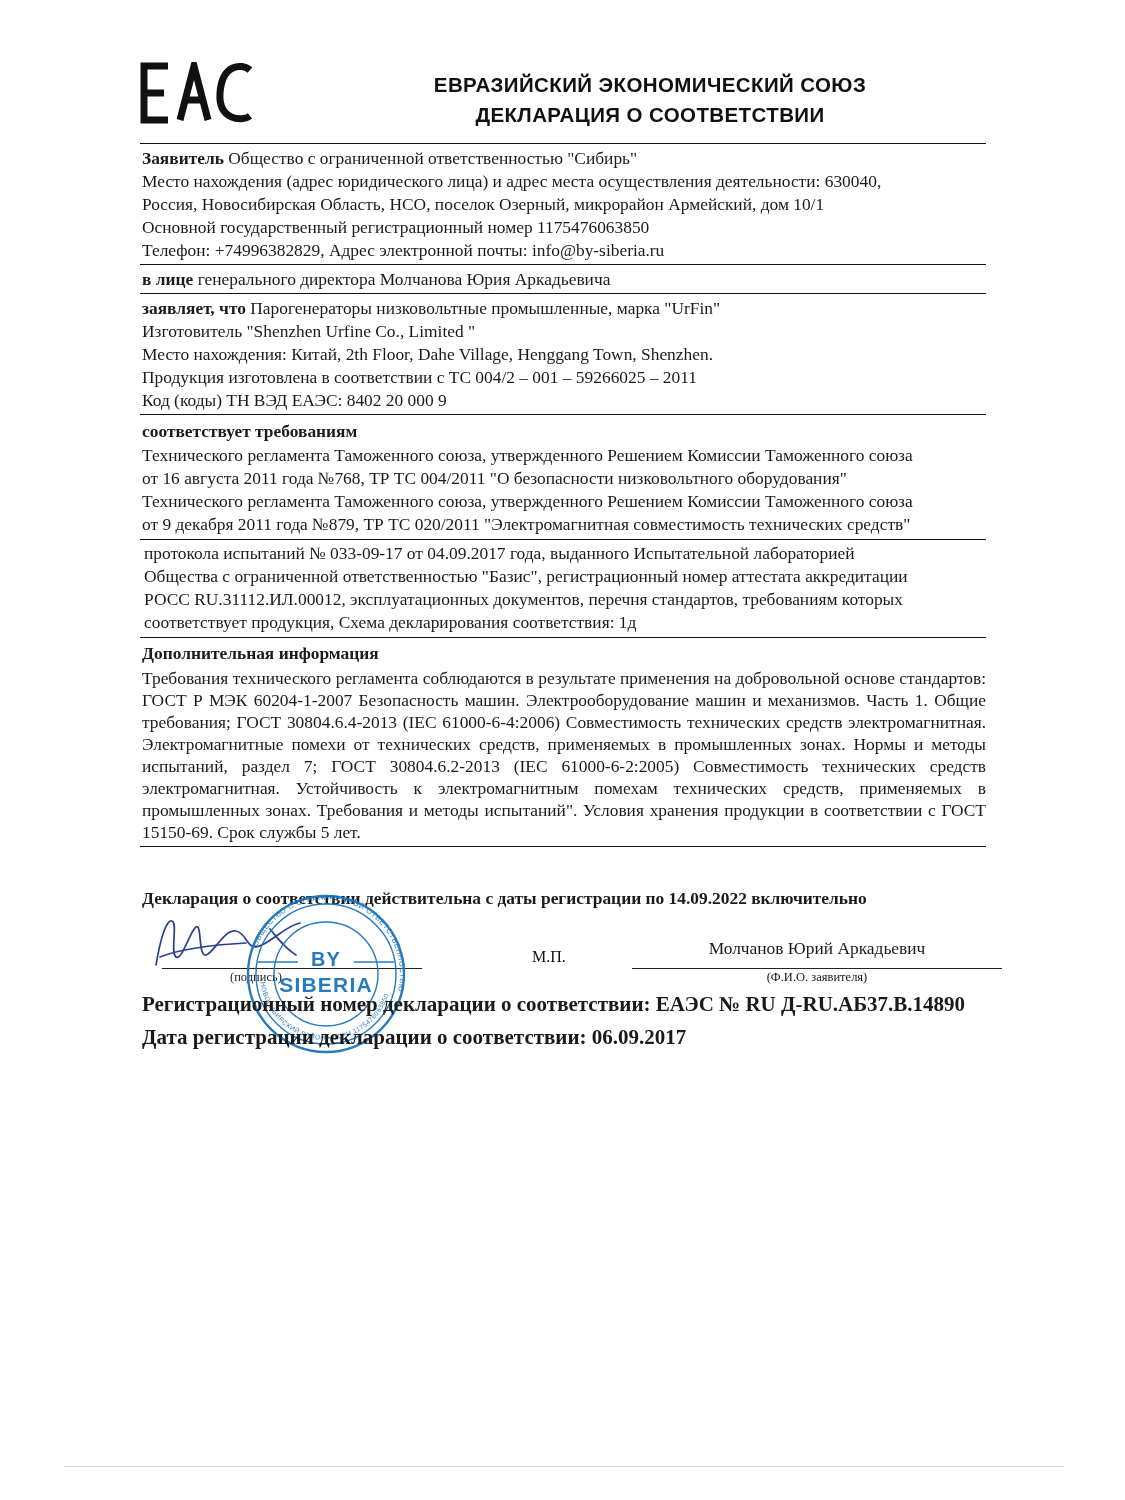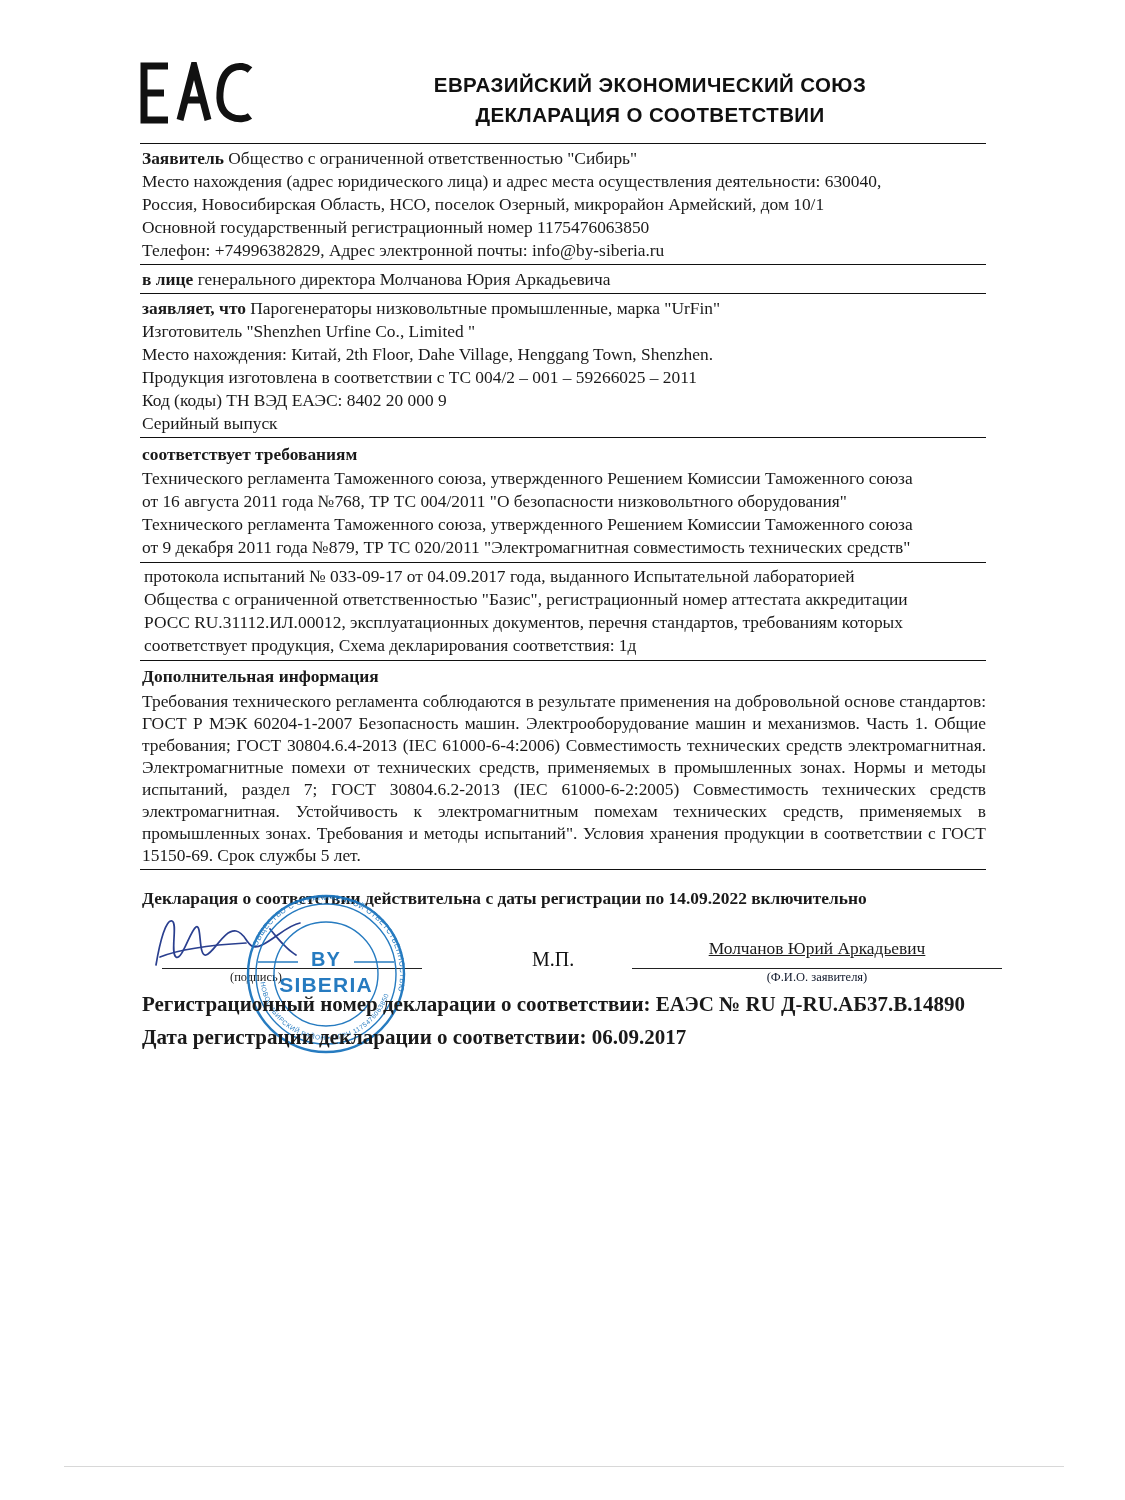--- a/index.html
+++ b/index.html
@@ -112,38 +112,37 @@
     position: absolute;
     left: 88px;
     top: 50px;
     font-size: 12.5px;
     color: #222;
   }
   .mp {
     position: absolute;
     left: 390px;
     top: 28px;
-    font-size: 20px;
+    font-size: 16px;
     color: #111;
   }
   .sig-line-right {
     position: absolute;
     left: 490px;
     top: 48px;
     width: 370px;
     border-bottom: 1px solid #222;
   }
   .sig-name {
     position: absolute;
     left: 490px;
     top: 18px;
     width: 370px;
     text-align: center;
     font-size: 17.4px;
-    text-decoration: underline;
   }
   .sig-caption-right {
     position: absolute;
     left: 490px;
     top: 50px;
     width: 370px;
     text-align: center;
     font-size: 12.5px;
     color: #0f172a;
   }
@@ -237,21 +236,20 @@
 
     <div class="block">
       <div class="line">
         <span class="b">заявляет, что</span>
         <span>Парогенераторы низковольтные промышленные, марка "UrFin"</span>
       </div>
       <div class="line">Изготовитель "Shenzhen Urfine Co., Limited "</div>
       <div class="line">Место нахождения: Китай, 2th Floor, Dahe Village, Henggang Town, Shenzhen.</div>
       <div class="line">Продукция изготовлена в соответствии с ТС 004/2 – 001 – 59266025 – 2011</div>
       <div class="line">Код (коды) ТН ВЭД ЕАЭС:  8402 20 000 9</div>
-      <div class="line">Серийный выпуск</div>
     </div>
     <div class="rule"></div>
 
     <div class="block">
       <div class="hdr">соответствует требованиям</div>
       <div class="line just">Технического регламента Таможенного союза, утвержденного Решением Комиссии Таможенного союза</div>
       <div class="line">от 16 августа  2011 года №768, ТР ТС 004/2011 "О безопасности низковольтного оборудования"</div>
       <div class="line just">Технического регламента Таможенного союза, утвержденного Решением Комиссии Таможенного союза</div>
       <div class="line">от 9 декабря 2011 года №879, ТР ТС 020/2011 "Электромагнитная  совместимость технических средств"</div>
     </div>

